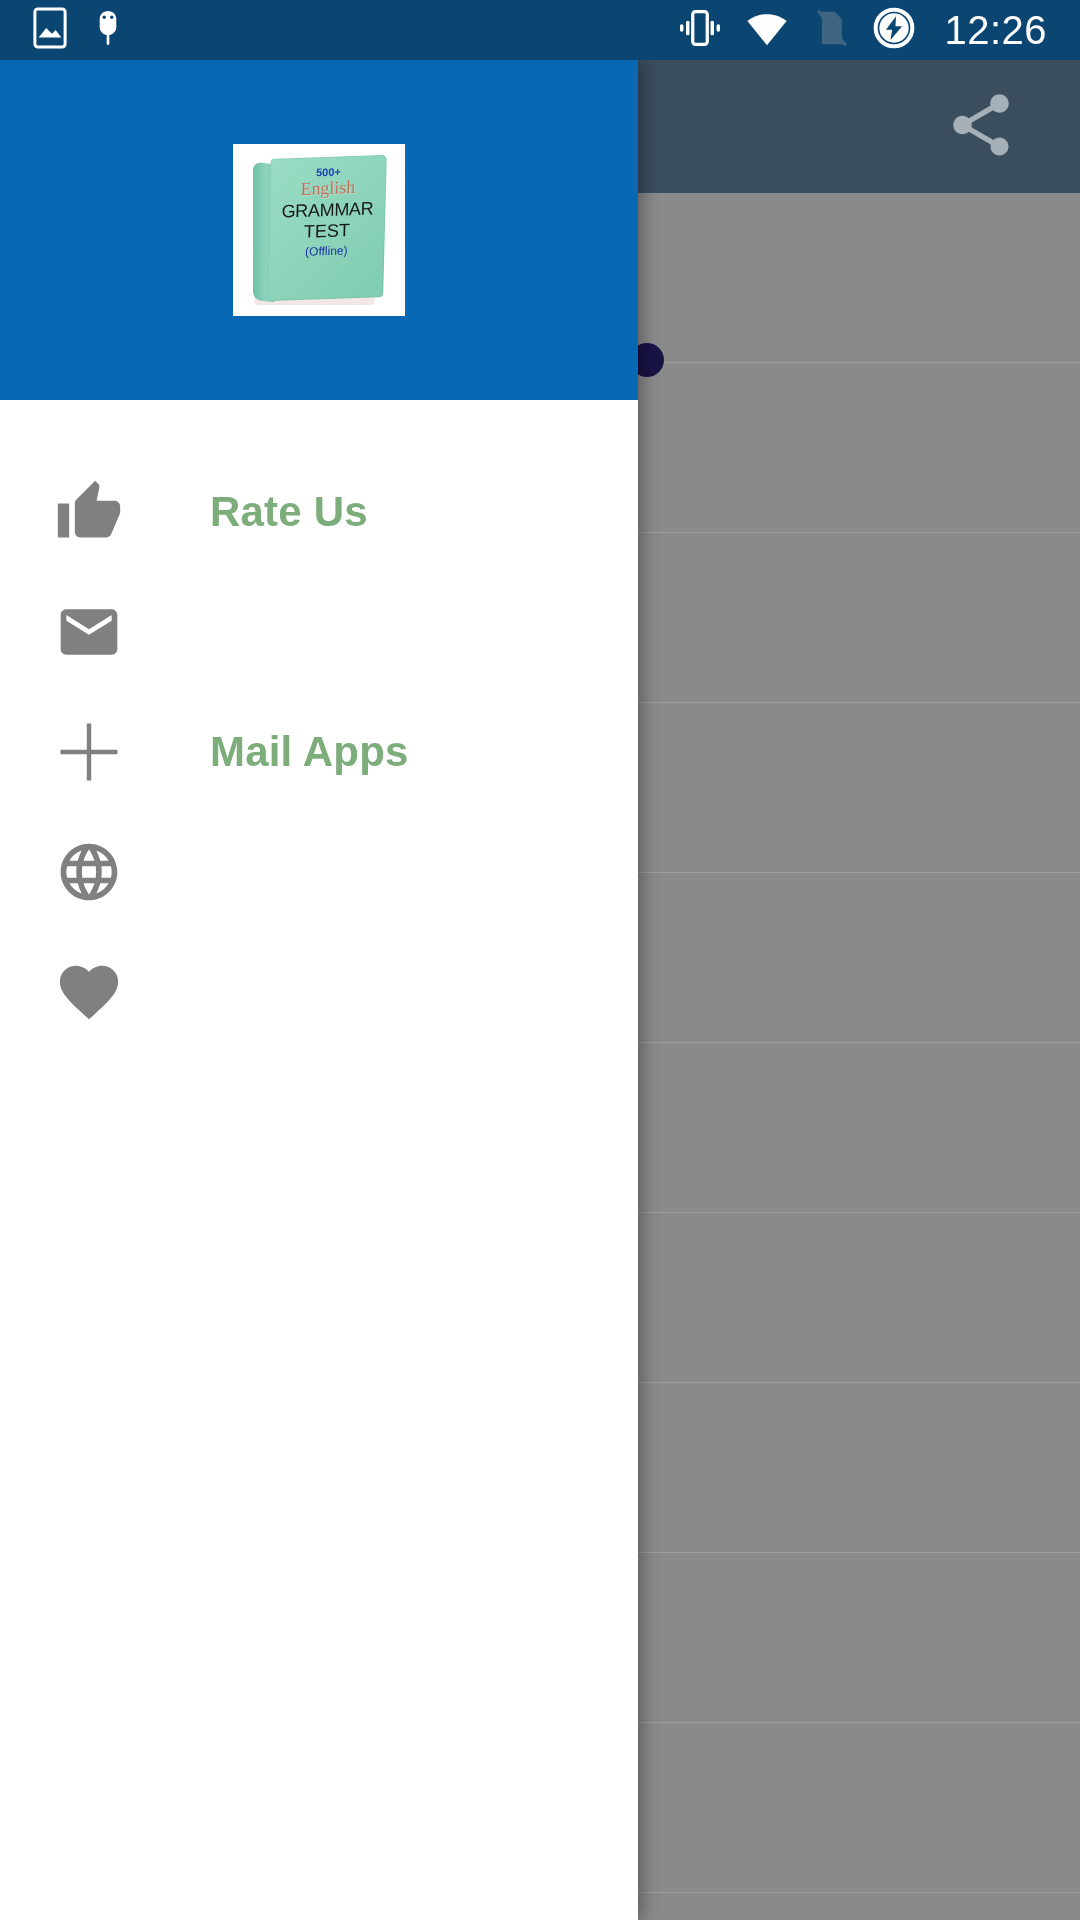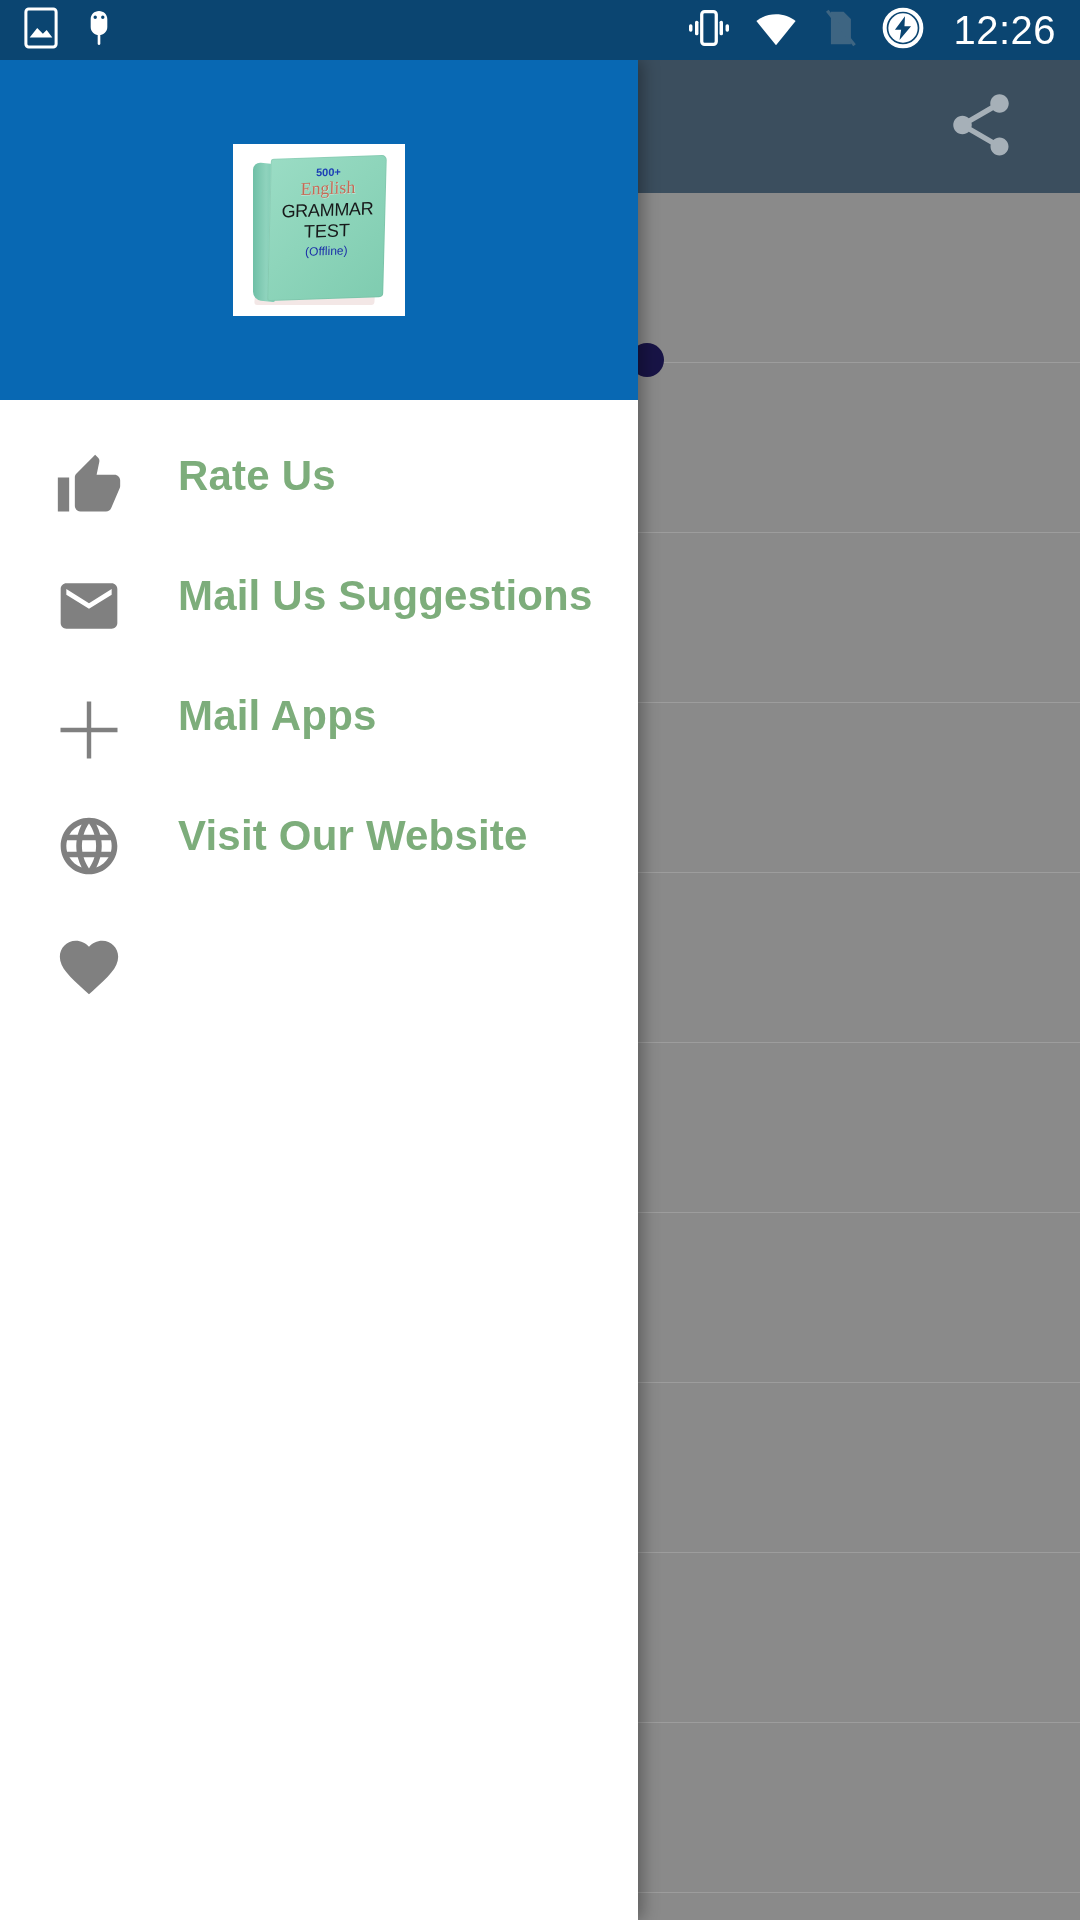--- a/index.html
+++ b/index.html
@@ -9,21 +9,21 @@
     background:#ffffff;
     overflow:hidden;
     position:relative;
   }
 
   
   #status-bar{
     position:absolute; left:0; top:0; width:1080px; height:60px;
     background:#0b4571;
     display:flex; align-items:center;
-    padding:0 24px;
+    padding:0 33px;
     z-index:60;
   }
   #status-left{ display:flex; align-items:center; gap:24px; }
   #status-right{ margin-left:auto; display:flex; align-items:center; gap:22px; }
   .sb-ico{ display:block; }
   #status-clock{
     color:#ffffff; font-size:40px; font-weight:400; letter-spacing:0.5px;
     margin-left:6px;
   }
 
@@ -132,23 +132,24 @@
     margin-top:1px;
   }
   .bc-off{ font-size:12px; color:#1b2fa8; font-weight:400; margin-top:3px; }
 
   #drawer-menu{
     padding-top:52px;
     display:flex; flex-direction:column;
   }
   .nav-item{
     height:120px;
-    display:flex; align-items:flex-start;
+    display:flex; align-items:center;
     cursor:pointer;
     background:transparent;
+    gap:32px;
   }
   .nav-icon{
     width:178px; flex-shrink:0;
     display:flex; align-items:center; justify-content:center;
     color:#808080;
   }
   .nav-label{
     font-size:42px; font-weight:bold;
     color:#7dad7b;
     white-space:nowrap;
@@ -234,40 +235,38 @@
       <span class="nav-label">Rate Us</span>
     </div>
 
 
     <div class="nav-item">
       <span class="nav-icon">
         <svg width="68" height="68" viewBox="0 0 24 24" fill="#808080">
           <path d="M20 4H4c-1.1 0-1.99.9-1.99 2L2 18c0 1.1.9 2 2 2h16c1.1 0 2-.9 2-2V6c0-1.1-.9-2-2-2zm0 4l-8 5-8-5V6l8 5 8-5v2z"></path>
         </svg>
       </span>
-      <span class="nav-label">Mail Us Suggestions</span>
     </div>
 
     <div class="nav-item">
       <span class="nav-icon">
         <svg width="76" height="76" viewBox="0 0 24 24" fill="none" stroke="#808080" stroke-width="1.4">
           <line x1="12" y1="3" x2="12" y2="21"></line>
           <line x1="3" y1="12" x2="21" y2="12"></line>
         </svg>
       </span>
       <span class="nav-label">Mail Apps</span>
     </div>
 
     <div class="nav-item">
       <span class="nav-icon">
         <svg width="68" height="68" viewBox="0 0 24 24" fill="#808080">
           <path d="M11.99 2C6.47 2 2 6.48 2 12s4.47 10 9.99 10C17.52 22 22 17.52 22 12S17.52 2 11.99 2zm6.93 6h-2.95c-.32-1.25-.78-2.45-1.38-3.56 1.84.63 3.37 1.91 4.33 3.56zM12 4.04c.83 1.2 1.48 2.53 1.91 3.96h-3.82c.43-1.43 1.08-2.76 1.91-3.96zM4.26 14C4.1 13.36 4 12.69 4 12s.1-1.36.26-2h3.38c-.08.66-.14 1.32-.14 2 0 .68.06 1.34.14 2H4.26zm.82 2h2.95c.32 1.25.78 2.45 1.38 3.56-1.84-.63-3.37-1.9-4.33-3.56zm2.95-8H5.08c.96-1.66 2.49-2.93 4.33-3.56C8.81 5.55 8.35 6.75 8.03 8zM12 19.96c-.83-1.2-1.48-2.53-1.91-3.96h3.82c-.43 1.43-1.08 2.76-1.91 3.96zM14.34 14H9.66c-.09-.66-.16-1.32-.16-2 0-.68.07-1.35.16-2h4.68c.09.65.16 1.32.16 2 0 .68-.07 1.34-.16 2zm.25 5.56c.6-1.11 1.06-2.31 1.38-3.56h2.95c-.96 1.65-2.49 2.93-4.33 3.56zM16.36 14c.08-.66.14-1.32.14-2 0-.68-.06-1.34-.14-2h3.38c.16.64.26 1.31.26 2s-.1 1.36-.26 2h-3.38z"></path>
         </svg>
       </span>
-      <span class="nav-label">Visit Our Website</span>
     </div>
 
     <div class="nav-item">
       <span class="nav-icon">
         <svg width="70" height="70" viewBox="0 0 24 24" fill="#808080">
           <path d="M12 21.35l-1.45-1.32C5.4 15.36 2 12.28 2 8.5 2 5.42 4.42 3 7.5 3c1.74 0 3.41.81 4.5 2.09C13.09 3.81 14.76 3 16.5 3 19.58 3 22 5.42 22 8.5c0 3.78-3.4 6.86-8.55 11.54L12 21.35z"></path>
         </svg>
       </span>
     </div>
 

